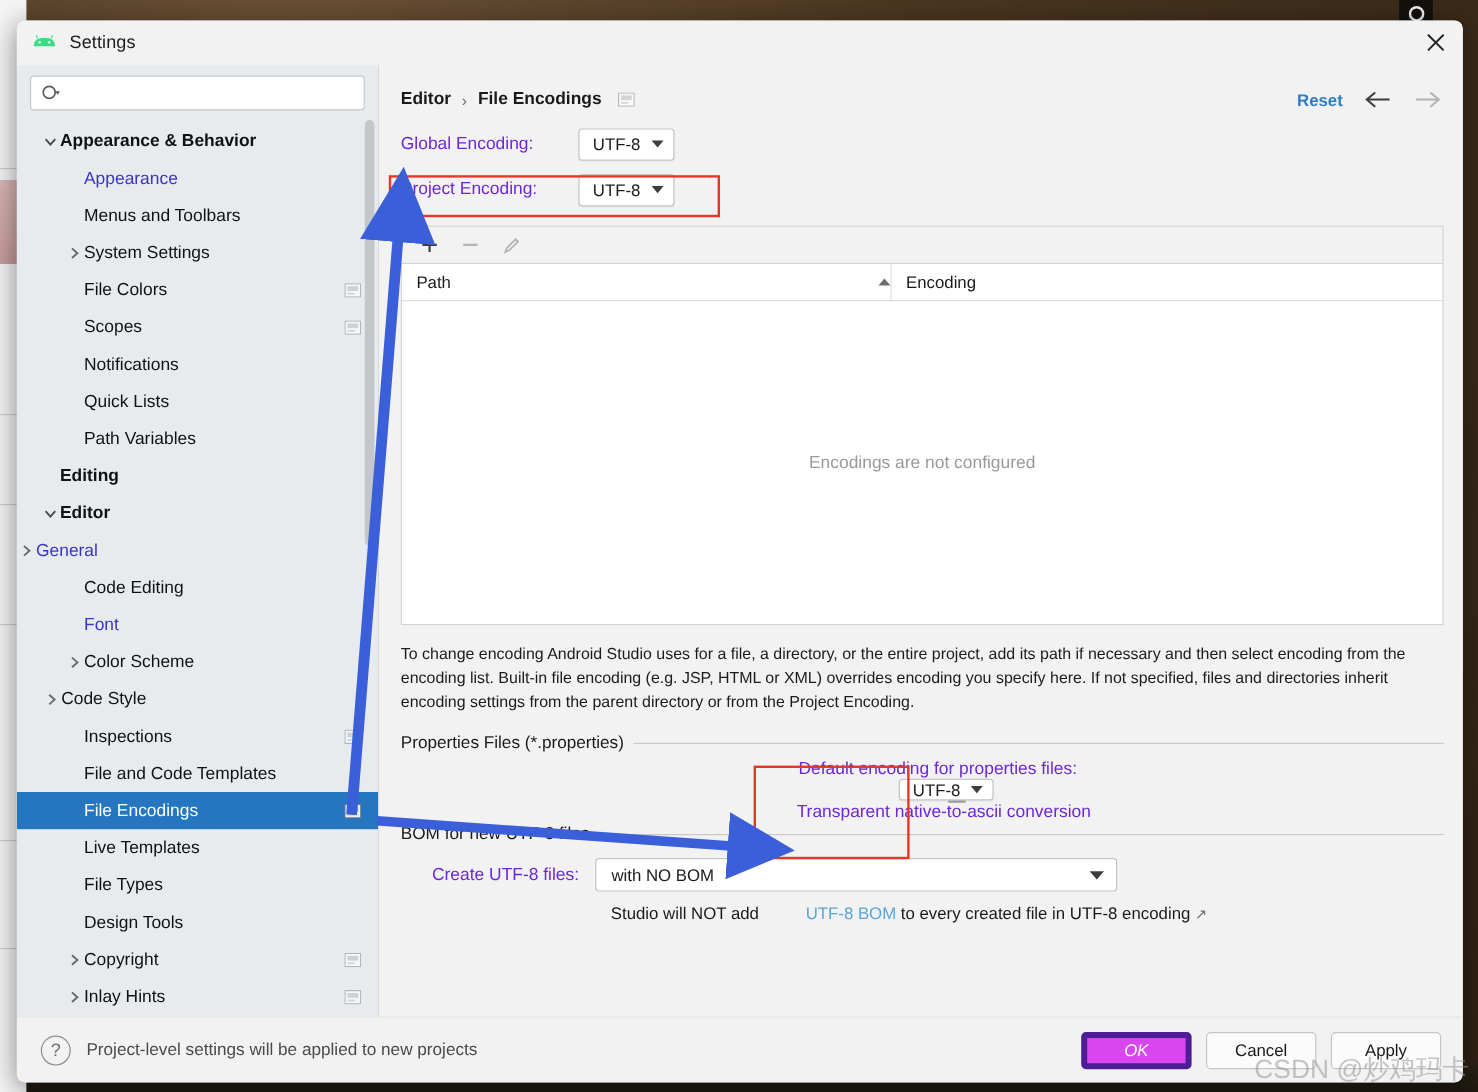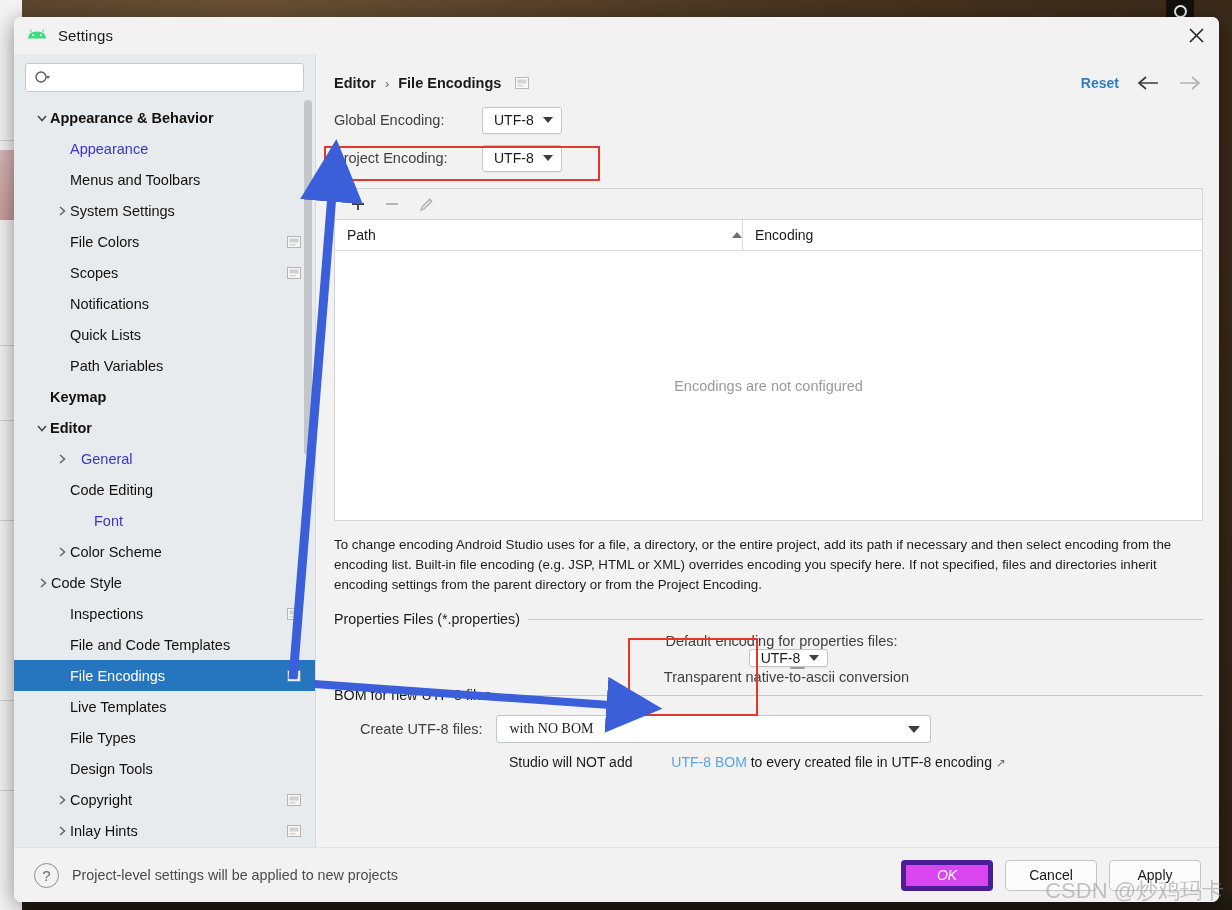--- a/index.html
+++ b/index.html
@@ -138,21 +138,21 @@
   #breadcrumb .crumb { font-size: 14.5px; font-weight: bold; color: #1a1a1a; }
   #breadcrumb .sep { font-size: 13px; color: #6a6a6a; }
   #breadcrumb .conf-icon { width: 14px; height: 12px; opacity: .55; margin-left: 5px; }
   #header-right {
     margin-left: auto; display: flex; align-items: center; gap: 16px;
   }
   #reset-link { font-size: 14px; color: #2f7ec4; font-weight: bold; cursor: pointer; }
   .navarrow { cursor: pointer; display:flex; }
 
   .form-row { display: flex; align-items: center; height: 36px; }
-  .form-label { font-size: 14.5px; color: #404040; }
+  .form-label { font-size: 14.5px; color: #6d28d9; }
 
   .combo {
     height: 27px; background: #ffffff;
     border: 1px solid #c3c6c9; border-radius: 3px;
     display: inline-flex; align-items: center;
     padding: 0 8px 0 11px; cursor: pointer;
     box-shadow: 0 1px 1px rgba(0,0,0,.04);
   }
   .combo .val { font-size: 14px; color: #1a1a1a; white-space: nowrap; text-align: right; }
   .combo .caret {
@@ -363,43 +363,43 @@
           <div class="tree-item" style="padding-left: 40px;">
             <span class="twisty"></span>
             <span class="label">Quick Lists</span>
           </div>
           <div class="tree-item" style="padding-left: 40px;">
             <span class="twisty"></span>
             <span class="label">Path Variables</span>
           </div>
           <div class="tree-item bold" style="padding-left: 20px;">
             <span class="twisty"></span>
-            <span class="label">Keymap</span>
+            <span class="label">Editing</span>
           </div>
           <div class="tree-item bold" style="padding-left: 20px;">
             <span class="twisty">
               <svg width="12" height="12" viewBox="0 0 12 12">
                 <polyline points="2,4 6,8.5 10,4" fill="none" stroke="#4a4a4a" stroke-width="1.6"></polyline>
               </svg>
             </span>
             <span class="label">Editor</span>
           </div>
-          <div class="tree-item link" style="padding-left: 40px; gap: 11px;">
+          <div class="tree-item link" style="">
             <span class="twisty">
               <svg width="12" height="12" viewBox="0 0 12 12">
                 <polyline points="4,2 8.5,6 4,10" fill="none" stroke="#6a6a6a" stroke-width="1.6"></polyline>
               </svg>
             </span>
             <span class="label">General</span>
           </div>
           <div class="tree-item" style="padding-left: 40px;">
             <span class="twisty"></span>
             <span class="label">Code Editing</span>
           </div>
-          <div class="tree-item link" style="padding-left: 40px; margin-left: 24px;">
+          <div class="tree-item link" style="padding-left: 40px;">
             <span class="twisty"></span>
             <span class="label">Font</span>
           </div>
           <div class="tree-item" style="padding-left: 40px;">
             <span class="twisty">
               <svg width="12" height="12" viewBox="0 0 12 12">
                 <polyline points="4,2 8.5,6 4,10" fill="none" stroke="#6a6a6a" stroke-width="1.6"></polyline>
               </svg>
             </span>
             <span class="label">Color Scheme</span>
@@ -572,21 +572,21 @@
         <span class="form-label" style="margin-left:10px;">Transparent native-to-ascii conversion</span>
       </div>
 
       <div class="group" style="margin-top:18px;">
         <span class="gtitle">BOM for new UTF-8 files</span>
         <span class="gline"></span>
       </div>
 
       <div class="form-row" style="margin-top:8px; padding-left:26px;">
         <span class="form-label">Create UTF-8 files:</span>
-        <div id="bom-combo" style="margin-left:14px;font-family:Liberation Serif, serif;">
+        <div id="bom-combo" style="margin-left:14px;">
           <span class="val">with NO BOM</span>
           <span class="caret"></span>
         </div>
       </div>
 
       <div id="bom-note-row" style="padding-left:175px; margin-top:6px;">
         <span id="bom-note">
           <span>Studio will NOT add </span><span class="lnk">UTF-8 BOM</span><span> to every created file in UTF-8 encoding</span>
           <span class="ext">↗</span>
         </span>

